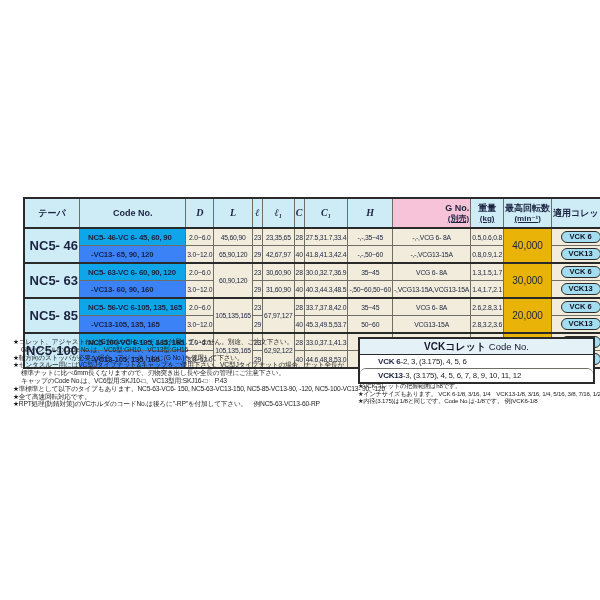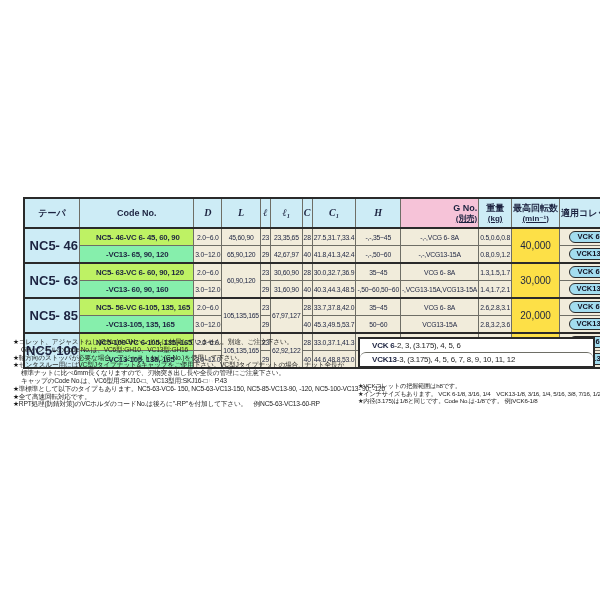--- a/index.html
+++ b/index.html
@@ -10,39 +10,39 @@
              border:2px solid #2a2a2a;background:#fff;margin-left:11px;}
   table.main th,table.main td{border:1px solid #6e6e66;overflow:hidden;white-space:nowrap;}
   table.main thead th{background:#cdecf6;border-bottom:2px solid #2a2a2a;height:26px;
                       font-size:9px;font-weight:bold;text-align:center;vertical-align:middle;line-height:1.15;color:#1c2340;}
   table.main thead th.pink{background:#f6c3d8;text-align:right;}
   table.main thead th .h2{font-size:8px;font-weight:bold;text-decoration:underline;}
   table.main thead th.sym{font-style:italic;font-family:"Liberation Serif","DejaVu Serif",serif;font-size:10px;}
   table.main td{height:14px;background:#f1ecdb;font-size:6.8px;letter-spacing:-0.2px;
                 text-align:center;vertical-align:middle;color:#1c2340;}
   table.main td.taper{background:#cdecf6;font-size:13px;font-weight:bold;letter-spacing:0;text-align:right;}
-  table.main td.code{background:#bef264;text-align:left;font-weight:bold;font-size:7.8px;
-                     letter-spacing:-0.2px;padding-left:16px;}
-  table.main td.code-b{background:#86efac;padding-left:26px;}
-  table.main td.speed{background:#fde047;font-size:10px;letter-spacing:0;}
+  table.main td.code{background:#0ea5e9;text-align:left;font-weight:bold;font-size:7.8px;
+                     letter-spacing:-0.2px;padding-left:8px;}
+  table.main td.code-b{background:#3b82f6;padding-left:11px;}
+  table.main td.speed{background:#eab308;font-size:10px;letter-spacing:0;}
   table.main tr.grp-first td{border-top:2px solid #2a2a2a;}
   .badge{display:inline-block;min-width:34px;height:10px;line-height:10px;padding:0 2px;
          border:1px solid #2a2a2a;border-radius:7px;background:#a3ddef;
          font-size:7.5px;font-weight:bold;color:#101020;letter-spacing:0;}
   
   .notes-left{position:absolute;left:13px;top:338px;width:346px;font-size:6.7px;line-height:7.8px;
               color:#1d1d1d;letter-spacing:-0.2px;}
   .notes-left .line{white-space:nowrap;}
   .notes-left .indent{padding-left:8px;}
   
   .vck{position:absolute;left:358px;top:337px;width:233px;border:2px solid #2a2a2a;background:#fff;}
   .vck .vck-head{background:#e4f2f8;border-bottom:1.5px solid #2a2a2a;height:15px;line-height:15px;
                  text-align:center;font-size:9.5px;color:#15152a;}
   .vck .vck-head b{font-size:10px;}
-  .vck .vck-row{height:13px;line-height:13px;font-size:7.8px;padding-left:12px;color:#1d1d1d;
+  .vck .vck-row{height:13px;line-height:13px;font-size:7.8px;padding-left:18px;color:#1d1d1d;
                 letter-spacing:-0.2px;white-space:nowrap;}
   .vck .vck-row + .vck-row{border-top:1px solid #6e6e66;border-radius:6px;}
   .vck .vck-row b{color:#1c2340;font-size:8px;}
   
   .notes-right{position:absolute;left:358px;top:382px;width:238px;font-size:6.2px;line-height:7.6px;
                color:#1d1d1d;letter-spacing:-0.2px;}
   .notes-right .line{white-space:nowrap;}
 </style>
 </head>
 <body>
@@ -228,20 +228,21 @@
       <div class="line">★軸方向のストッパが必要な場合、アジャストねじ(G No.)を使用して下さい。</div>
       <div class="line">★センタスルー用にはVC型Jタイプナット&amp;キャップをご使用下さい。VC型Jタイプナットの場合、ナット全長が</div>
       <div class="line indent">標準ナットに比べ6mm長くなりますので、刃物突き出し長や全長の管理にご注意下さい。</div>
       <div class="line indent">キャップのCode No.は、VC6型用:SKJ10-□、VC13型用:SKJ16-□ ☞P.43</div>
       <div class="line">★準標準として以下のタイプもあります。NC5-63-VC6- 150, NC5-63-VC13-150, NC5-85-VC13-90, -120, NC5-100-VC13- 90, -120</div>
       <div class="line">★全て高速回転対応です。</div>
       <div class="line">★RPT処理(防錆対策)のVCホルダのコードNo.は後ろに"-RP"を付加して下さい。　例NC5-63-VC13-60-RP</div>
     </div>
 
   <div class="vck">
+    <div class="vck-head"><b>VCKコレット</b><span> Code No.</span></div>
     <div id="vck-rows">
         <div class="vck-row"><b>VCK 6</b><span>-2, 3, (3.175), 4, 5, 6</span></div>
         <div class="vck-row"><b>VCK13</b><span>-3, (3.175), 4, 5, 6, 7, 8, 9, 10, 11, 12</span></div>
       </div>
   </div>
 
   <div class="notes-right" id="notes-right">
       <div class="line">★VCKコレットの把握範囲はh8です。</div>
       <div class="line">★インチサイズもあります。 VCK 6-1/8, 3/16, 1/4　VCK13-1/8, 3/16, 1/4, 5/16, 3/8, 7/16, 1/2</div>
       <div class="line">★内径(3.175)は1/8と同じです。Code No.は-1/8です。 例)VCK6-1/8</div>

